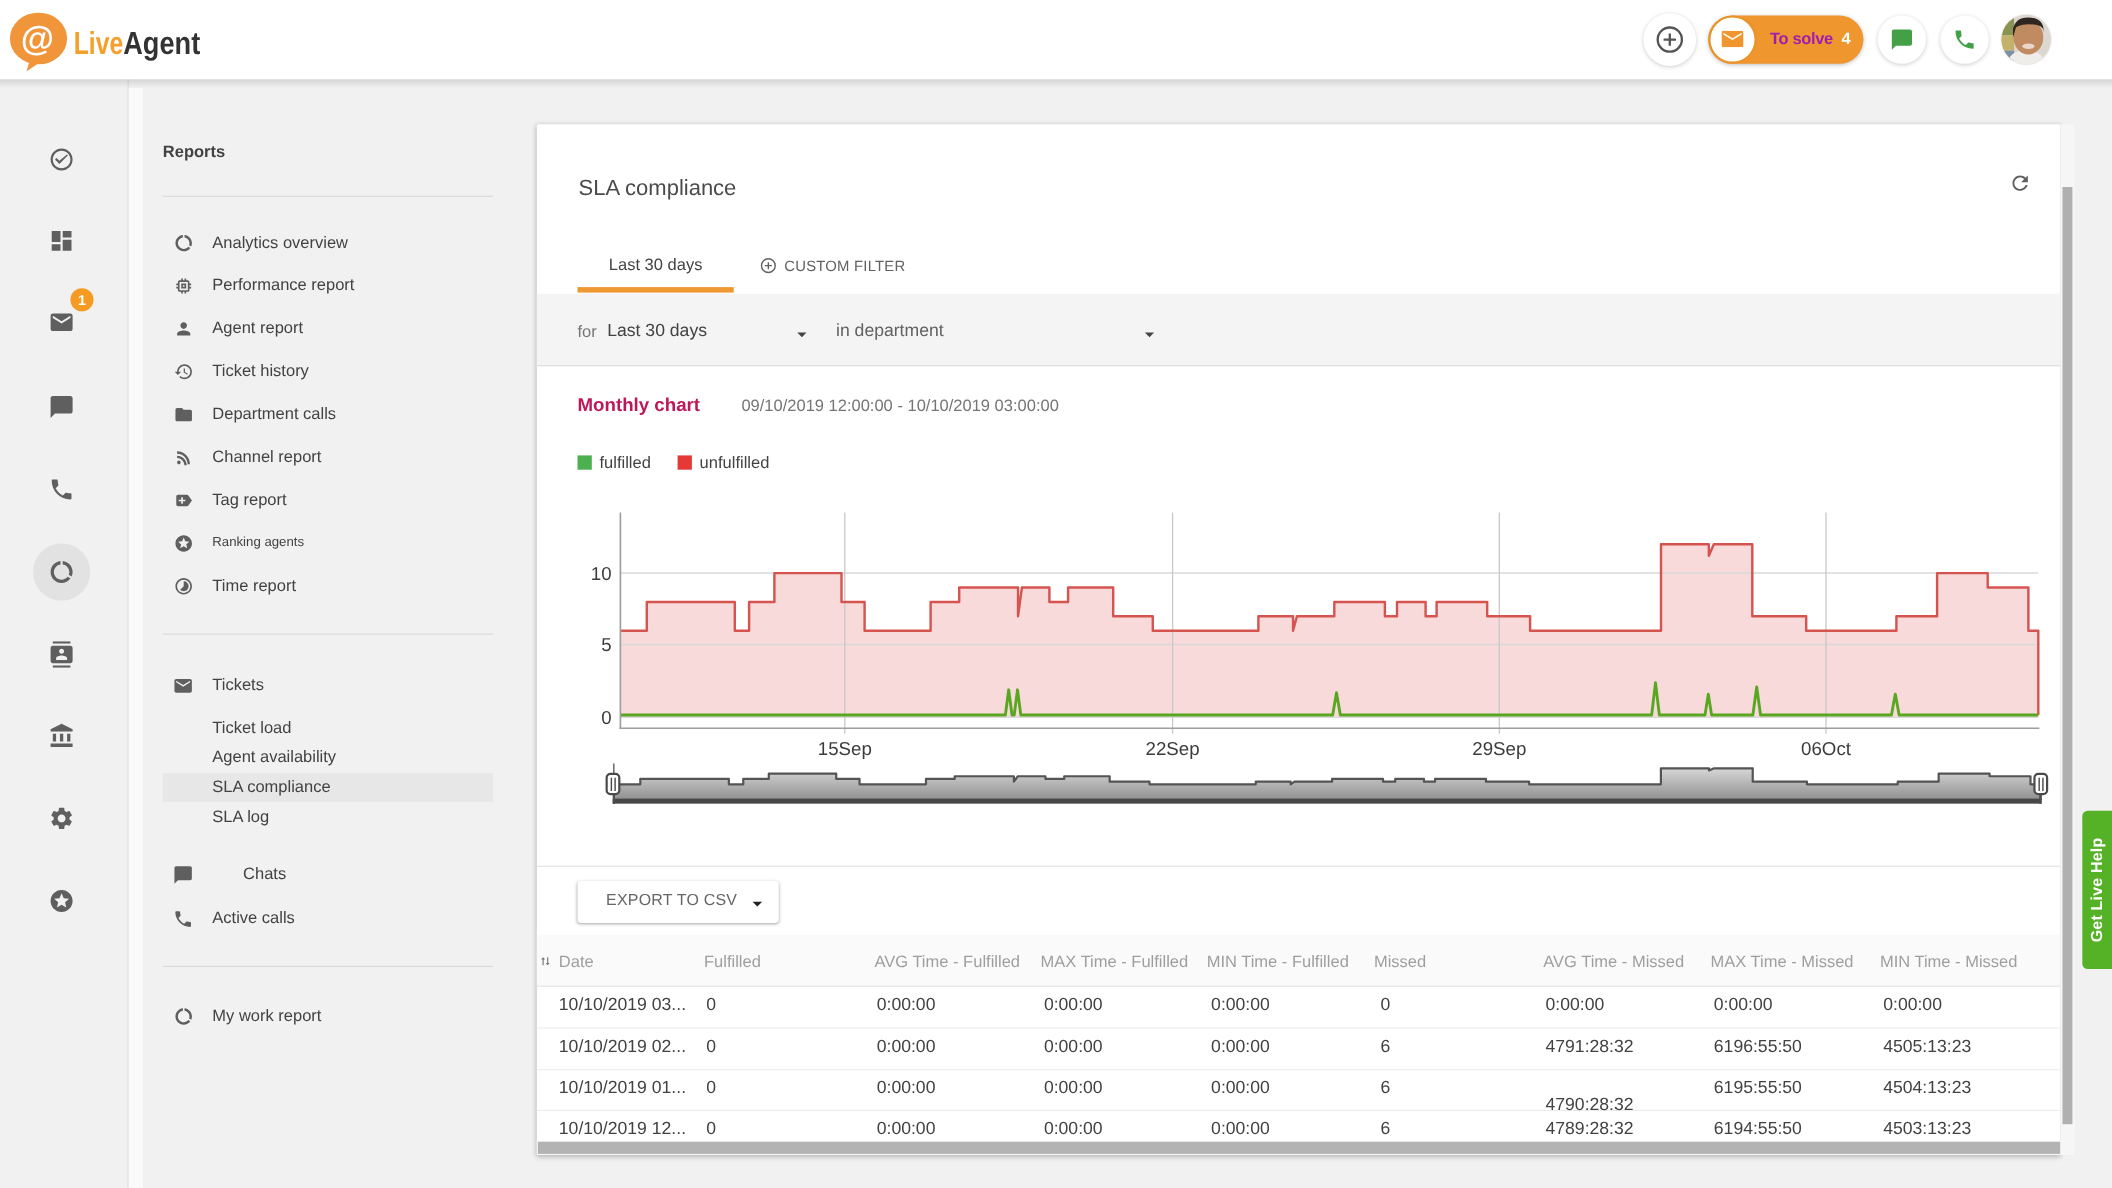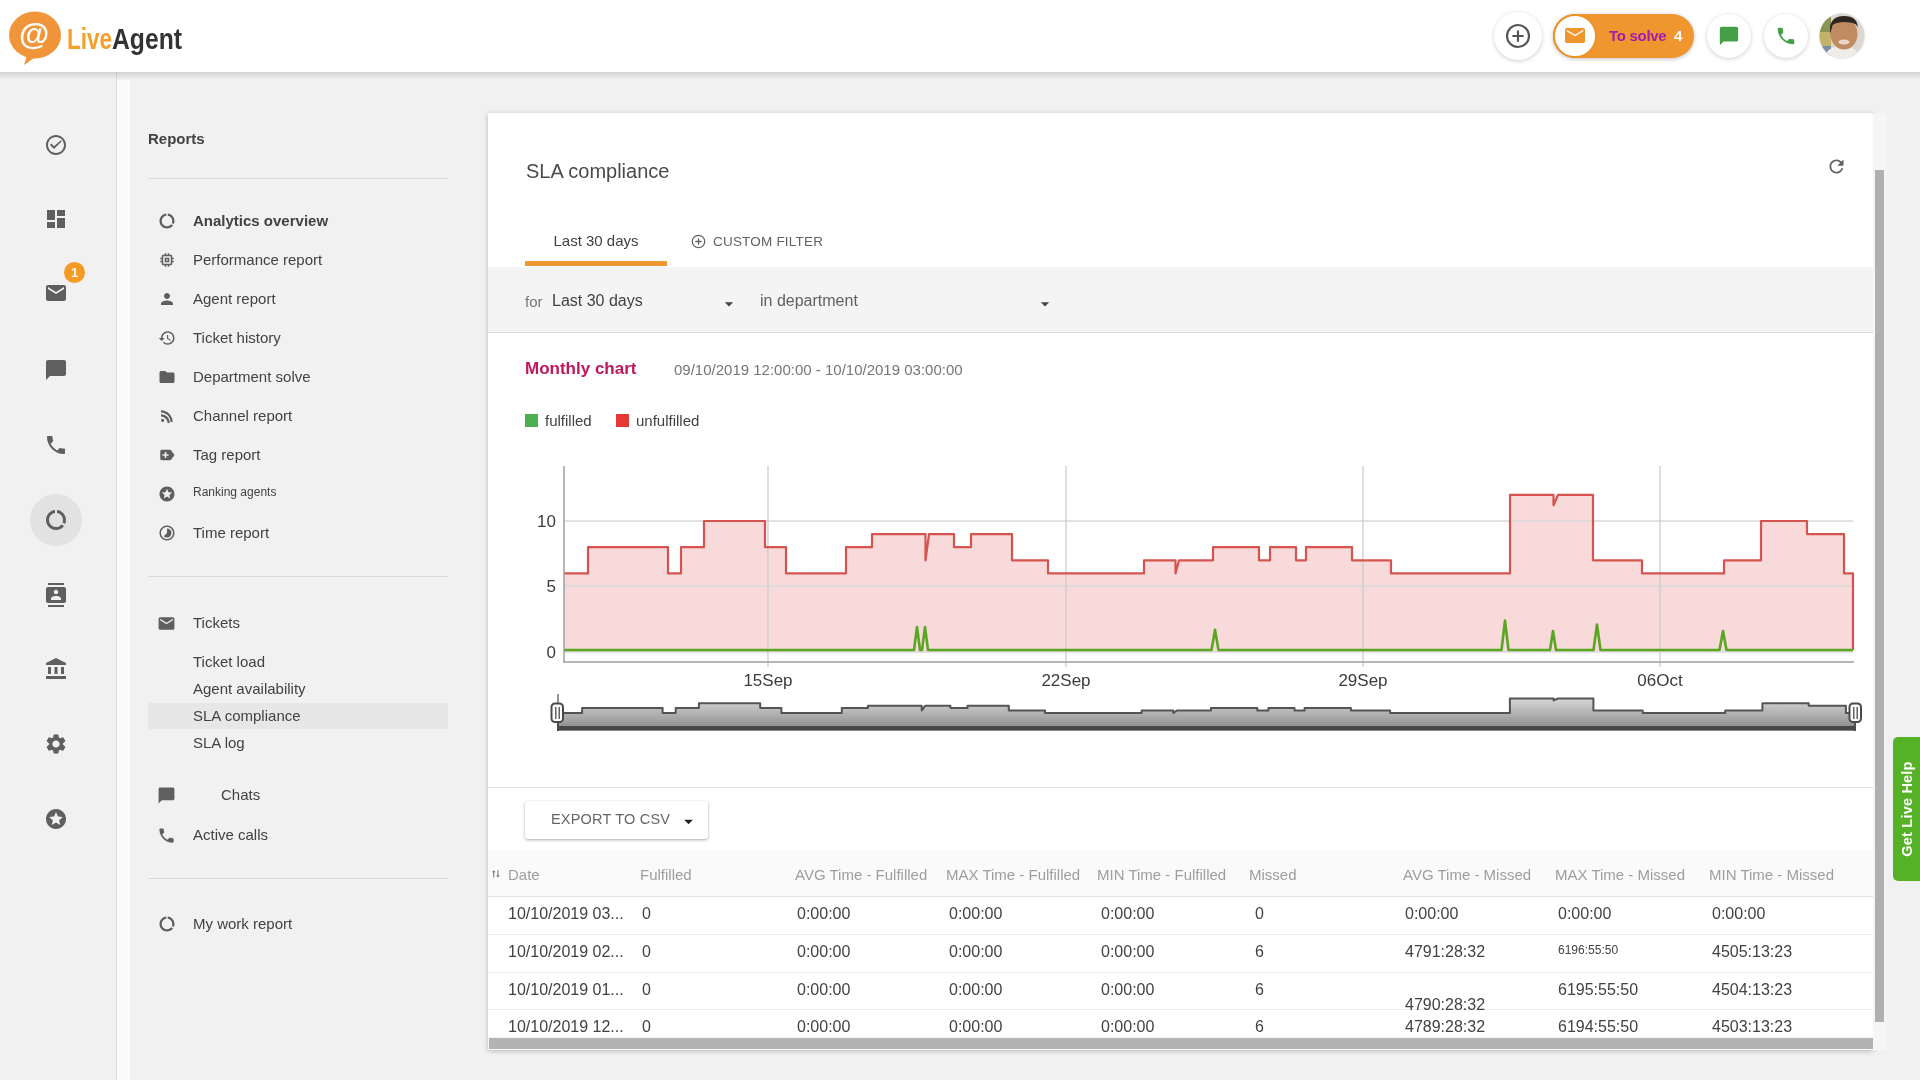--- a/index.html
+++ b/index.html
@@ -105,37 +105,37 @@
 
 <div class="abs" style="left:148px;top:130px;width:300px;font-size:15px;font-weight:bold;color:#424242;">Reports</div>
 <div class="abs" style="left:148px;top:178px;width:300px;height:1px;background:#d9d9d9;"></div>
 <div class="abs" style="left:148px;top:576px;width:300px;height:1px;background:#d9d9d9;"></div>
 <div class="abs" style="left:148px;top:878px;width:300px;height:1px;background:#d9d9d9;"></div>
 <div class="abs" style="left:148px;top:703px;width:300px;height:26px;background:#e7e7e7;"></div>
 
 <svg class="abs" style="left:158px;top:212px" width="18" height="18" viewBox="0 0 24 24">
     <path class="ic" d="M13 2.05v3.03c3.39.49 6 3.39 6 6.92 0 .9-.18 1.75-.48 2.54l2.6 1.53c.56-1.24.88-2.62.88-4.07 0-5.18-3.95-9.45-9-9.95zM12 19c-3.87 0-7-3.13-7-7 0-3.53 2.61-6.43 6-6.92V2.05c-5.06.5-9 4.76-9 9.95 0 5.52 4.47 10 9.99 10 3.31 0 6.24-1.61 8.06-4.09l-2.6-1.53C16.17 17.98 14.21 19 12 19z"></path>
   </svg>
-<div class="abs" style="left:193px;top:212px;font-size:15px;color:#424242;font-weight:bold;">Analytics overview</div>
+<div class="abs" style="left:193px;top:212px;font-size:15px;color:#424242;">Analytics overview</div>
 <svg class="abs" style="left:158px;top:251px" width="18" height="18" viewBox="0 0 24 24">
     <path class="ic" d="M15 9H9v6h6V9zm-2 4h-2v-2h2v2zm8-2V9h-2V7c0-1.1-.9-2-2-2h-2V3h-2v2h-2V3H9v2H7c-1.1 0-2 .9-2 2v2H3v2h2v2H3v2h2v2c0 1.1.9 2 2 2h2v2h2v-2h2v2h2v-2h2c1.1 0 2-.9 2-2v-2h2v-2h-2v-2h2zm-4 6H7V7h10v10z"></path>
   </svg>
 <div class="abs" style="left:193px;top:251px;font-size:15px;color:#424242;text-align:right;">Performance report</div>
 <svg class="abs" style="left:158px;top:290px" width="18" height="18" viewBox="0 0 24 24">
     <path class="ic" d="M12 12c2.21 0 4-1.79 4-4s-1.79-4-4-4-4 1.79-4 4 1.79 4 4 4zm0 2c-2.67 0-8 1.34-8 4v2h16v-2c0-2.66-5.33-4-8-4z"></path>
   </svg>
 <div class="abs" style="left:193px;top:290px;font-size:15px;color:#424242;">Agent report</div>
 <svg class="abs" style="left:158px;top:329px" width="18" height="18" viewBox="0 0 24 24">
     <path class="ic" d="M13 3c-4.97 0-9 4.03-9 9H1l3.89 3.89.07.14L9 12H6c0-3.87 3.13-7 7-7s7 3.13 7 7-3.13 7-7 7c-1.93 0-3.68-.79-4.94-2.06l-1.42 1.42C8.27 19.99 10.51 21 13 21c4.97 0 9-4.03 9-9s-4.03-9-9-9zm-1 5v5l4.28 2.54.72-1.21-3.5-2.08V8H12z"></path>
   </svg>
 <div class="abs" style="left:193px;top:329px;font-size:15px;color:#424242;">Ticket history</div>
 <svg class="abs" style="left:158px;top:368px" width="18" height="18" viewBox="0 0 24 24">
     <path class="ic" d="M10 4H4c-1.1 0-1.99.9-1.99 2L2 18c0 1.1.9 2 2 2h16c1.1 0 2-.9 2-2V8c0-1.1-.9-2-2-2h-8l-2-2z"></path>
   </svg>
-<div class="abs" style="left:193px;top:368px;font-size:15px;color:#424242;">Department solve</div>
+<div class="abs" style="left:193px;top:368px;font-size:15px;color:#424242;">Department calls</div>
 <svg class="abs" style="left:158px;top:407px" width="18" height="18" viewBox="0 0 24 24">
     <path class="ic" d="M6.18 15.64a2.18 2.18 0 0 1 2.18 2.18C8.36 19 7.38 20 6.18 20C5 20 4 19 4 17.82a2.18 2.18 0 0 1 2.18-2.18m-2.18-5.9v2.83c4.47 0 8.84 4.37 8.84 8.84h2.83c0-6.49-5.18-11.67-11.67-11.67M4 4.44v2.83c7.03 0 12.73 5.7 12.73 12.73h2.83C19.56 11.4 12.6 4.44 4 4.44z"></path>
   </svg>
 <div class="abs" style="left:193px;top:407px;font-size:15px;color:#424242;">Channel report</div>
 <svg class="abs" style="left:158px;top:446px" width="18" height="18" viewBox="0 0 24 24">
     <path class="ic" d="M17.63 5.84C17.27 5.33 16.67 5 16 5L5 5.01C3.9 5.01 3 5.9 3 7v10c0 1.1.9 1.99 2 1.99L16 19c.67 0 1.27-.33 1.63-.84L22 12l-4.37-6.16zM13 13h-2v3H9v-3H6v-2h3V8h2v3h3v2z"></path>
   </svg>
 <div class="abs" style="left:193px;top:446px;font-size:15px;color:#424242;">Tag report</div>
 <svg class="abs" style="left:158px;top:485px" width="18" height="18" viewBox="0 0 24 24">
     <path class="ic" d="M11.99 2C6.47 2 2 6.48 2 12s4.47 10 9.99 10C17.52 22 22 17.52 22 12S17.52 2 11.99 2zm4.24 16L12 15.45 7.77 18l1.12-4.81-3.73-3.23 4.92-.42L12 5l1.92 4.53 4.92.42-3.73 3.23L16.23 18z"></path>
@@ -283,21 +283,21 @@
 <div class="abs" style="left:1405px;top:905px;font-size:16px;color:#424242;">0:00:00</div>
 <div class="abs" style="left:1558px;top:905px;font-size:16px;color:#424242;">0:00:00</div>
 <div class="abs" style="left:1712px;top:905px;font-size:16px;color:#424242;">0:00:00</div>
 <div class="abs" style="left:508px;top:943px;font-size:16px;color:#424242;">10/10/2019 02...</div>
 <div class="abs" style="left:642px;top:943px;font-size:16px;color:#424242;">0</div>
 <div class="abs" style="left:797px;top:943px;font-size:16px;color:#424242;">0:00:00</div>
 <div class="abs" style="left:949px;top:943px;font-size:16px;color:#424242;">0:00:00</div>
 <div class="abs" style="left:1101px;top:943px;font-size:16px;color:#424242;">0:00:00</div>
 <div class="abs" style="left:1255px;top:943px;font-size:16px;color:#424242;">6</div>
 <div class="abs" style="left:1405px;top:943px;font-size:16px;color:#424242;">4791:28:32</div>
-<div class="abs" style="left:1558px;top:943px;font-size:12px;color:#424242;">6196:55:50</div>
+<div class="abs" style="left:1558px;top:943px;font-size:16px;color:#424242;">6196:55:50</div>
 <div class="abs" style="left:1712px;top:943px;font-size:16px;color:#424242;">4505:13:23</div>
 <div class="abs" style="left:508px;top:981px;font-size:16px;color:#424242;">10/10/2019 01...</div>
 <div class="abs" style="left:642px;top:981px;font-size:16px;color:#424242;">0</div>
 <div class="abs" style="left:797px;top:981px;font-size:16px;color:#424242;">0:00:00</div>
 <div class="abs" style="left:949px;top:981px;font-size:16px;color:#424242;">0:00:00</div>
 <div class="abs" style="left:1101px;top:981px;font-size:16px;color:#424242;">0:00:00</div>
 <div class="abs" style="left:1255px;top:981px;font-size:16px;color:#424242;">6</div>
 <div class="abs" style="left:1405px;top:996px;font-size:16px;color:#424242;">4790:28:32</div>
 <div class="abs" style="left:1558px;top:981px;font-size:16px;color:#424242;">6195:55:50</div>
 <div class="abs" style="left:1712px;top:981px;font-size:16px;color:#424242;">4504:13:23</div>

